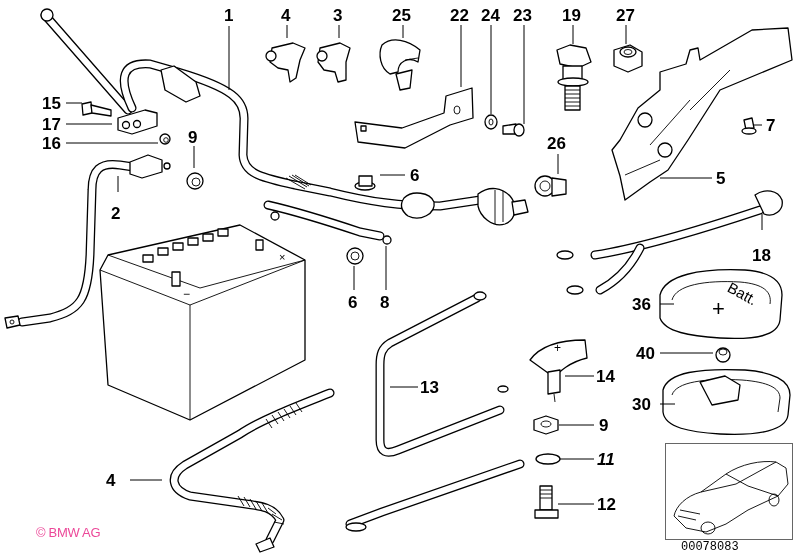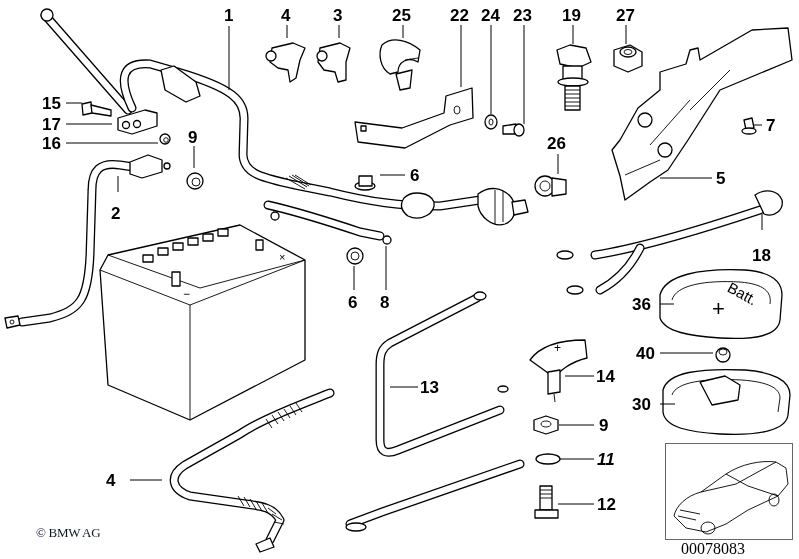--- a/index.html
+++ b/index.html
@@ -4,22 +4,22 @@
 <style>
   html, body { margin:0; padding:0; background:#ffffff; }
   #stage { position:relative; width:799px; height:559px; overflow:hidden; background:#fff; }
   svg#art { position:absolute; left:0; top:0; width:799px; height:559px; }
   .part { fill:#fff; stroke:#000; stroke-width:1.3; stroke-linejoin:round; stroke-linecap:round; }
   .thin { fill:none; stroke:#000; stroke-width:0.9; }
   .cable { fill:none; stroke:#000; stroke-width:9; stroke-linecap:round; stroke-linejoin:round; }
   .cable-in { fill:none; stroke:#fff; stroke-width:6.4; stroke-linecap:round; stroke-linejoin:round; }
   .leader { stroke:#000; stroke-width:1; fill:none; }
   .callout { position:absolute; font-family:"Liberation Sans", sans-serif; font-weight:bold; font-size:17px; color:#000; line-height:1; white-space:nowrap; }
-  .copyright { position:absolute; left:36px; top:525px; font-family:Liberation Serif, serif; font-size:13px; color:#0f172a; letter-spacing:-0.3px; }
-  .docnum { position:absolute; left:681px; top:540px; font-family:Liberation Serif, serif; font-size:16px; color:#000; }
+  .copyright { position:absolute; left:36px; top:525px; font-family:Liberation Sans, sans-serif; font-size:13px; color:#ec4899; letter-spacing:-0.3px; }
+  .docnum { position:absolute; left:681px; top:540px; font-family:Liberation Mono, monospace; font-size:12px; color:#000; }
   .inset { position:absolute; left:665px; top:443px; width:126px; height:95px; border:1px solid #666; background:#fff; }
 </style>
 </head>
 <body>
 
 <div id="stage">
 
 <svg id="art" viewBox="0 0 799 559" xmlns="http://www.w3.org/2000/svg">
 
   <g>

